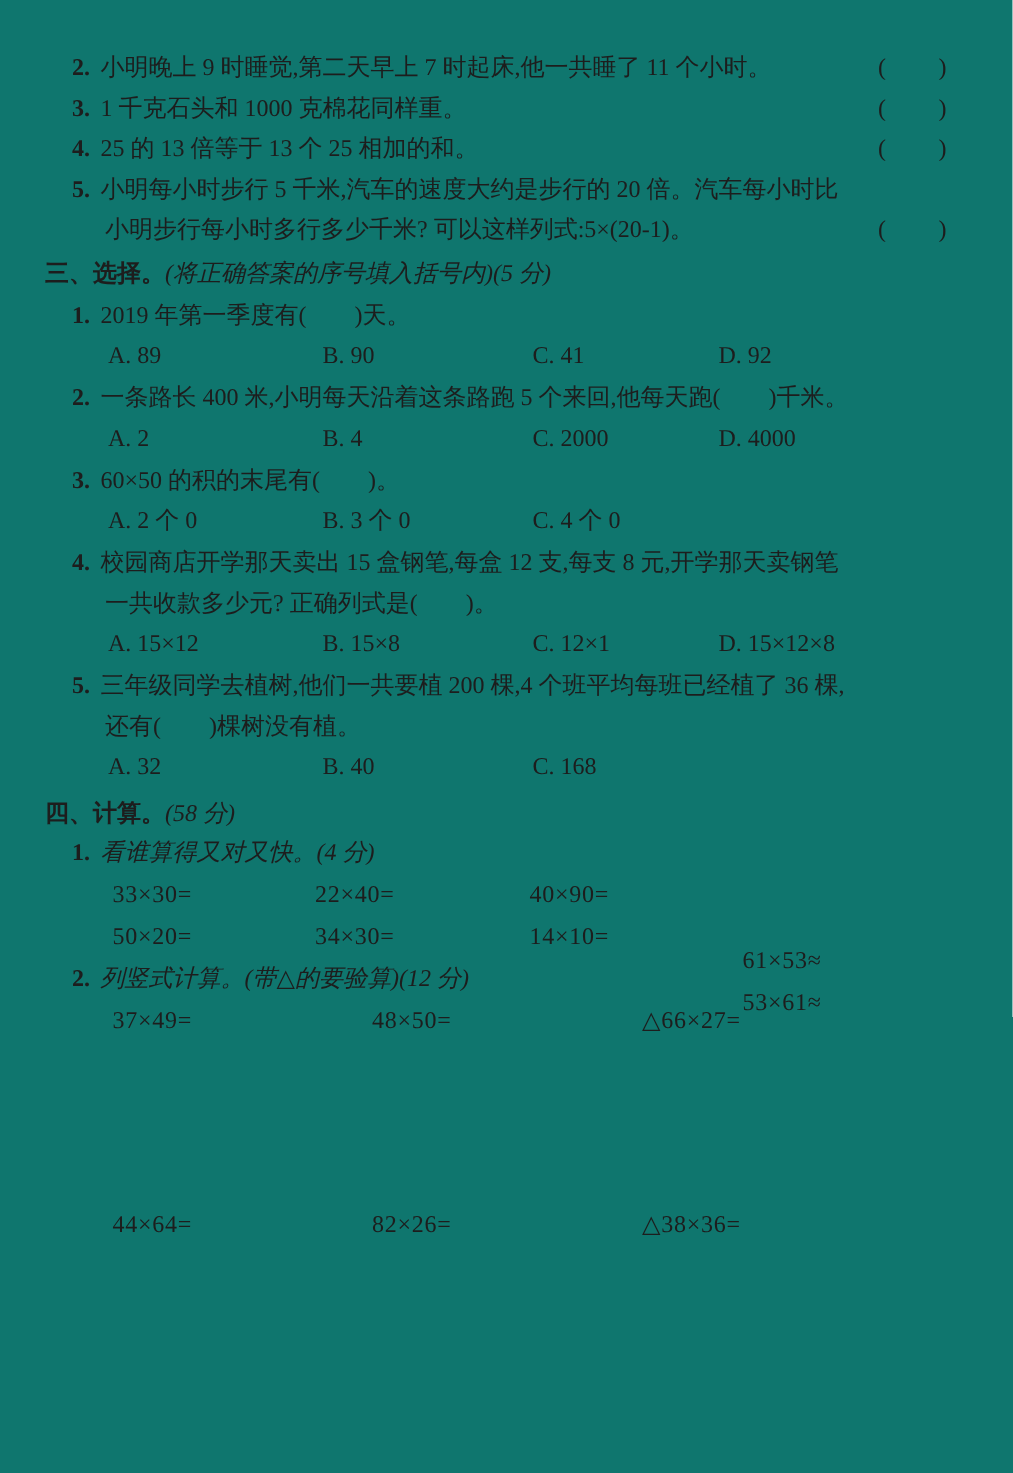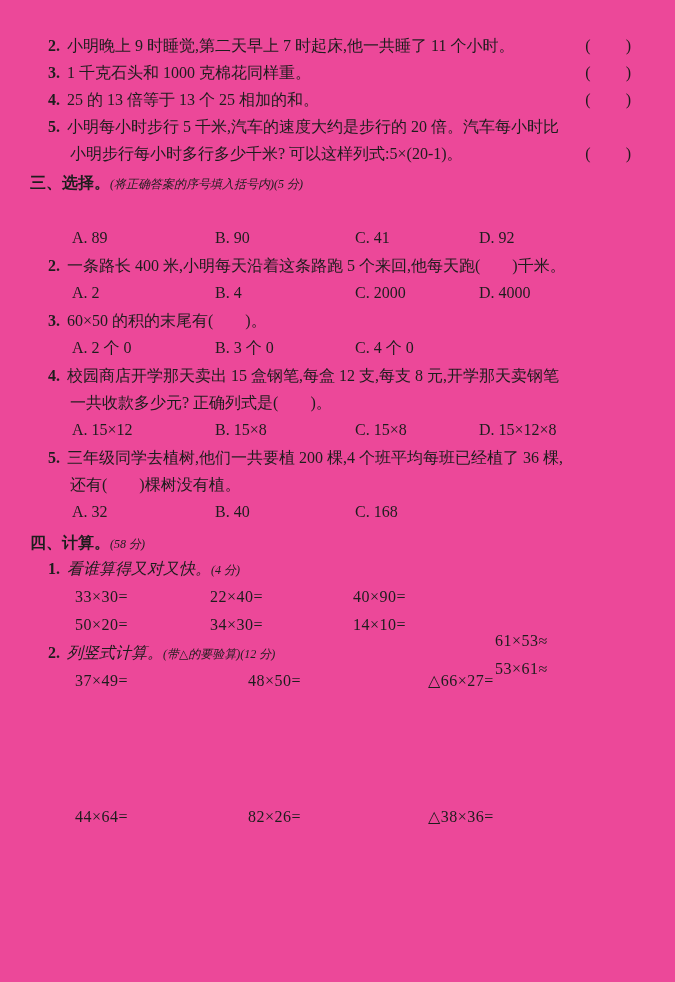--- a/index.html
+++ b/index.html
@@ -1,36 +1,36 @@
 <!DOCTYPE html>
 <html><head>
 <meta charset="utf-8">
 <style>
   html,body{margin:0;padding:0;background:#ffffff;}
   .page{
     position:relative;
     width:675px;height:982px;
-    background:#ec4899;
+    background:#0f766e;
     font-family:"Liberation Serif","DejaVu Serif",serif;
     color:#1d1d1d;
     overflow:hidden;
   }
   .ln{
     position:absolute;
     left:48px;right:43px;
     height:24px;
     font-size:16px;line-height:22px;
     white-space:nowrap;
   }
   .ind{left:70px;}
   .num{font-weight:bold;margin-right:7px;}
   .bracket{position:absolute;right:0;top:0;letter-spacing:1px;}
   .head{left:30px;}
   .hlabel{font-weight:bold;}
-  .note{font-style:italic;font-size:12px;}
+  .note{font-style:italic;font-size:16px;}
   .kai{font-style:italic;}
   .opts{left:72px;}
   .opt{position:absolute;top:0;}
   .o1{left:0;} .o2{left:143px;} .o3{left:283px;} .o4{left:407px;}
   .exprrow{left:75px;}
   .expr{position:absolute;top:0;letter-spacing:0.5px;}
   .c1a{left:0;} .c1b{left:135px;} .c1c{left:278px;} .c1d{left:420px;margin-top:44px;}
   .c2a{left:0;} .c2b{left:173px;} .c2c{left:353px;}
 </style>
 </head>
@@ -55,20 +55,23 @@
   </div>
   <div class="ln ind" style="top:143px">
     <span>小明步行每小时多行多少千米? 可以这样列式:5×(20-1)。</span>
     <span class="bracket">(　　)</span>
   </div>
 
   <div class="ln head" style="top:172px">
     <span class="hlabel">三、选择。</span><span class="note">(将正确答案的序号填入括号内)</span><span class="note">(5 分)</span>
   </div>
 
+  <div class="ln" style="top:200px">
+    <span class="num">1.</span><span>2019 年第一季度有(　　)天。</span>
+  </div>
   <div class="ln opts" style="top:227px">
     <span class="opt o1">A. 89</span>
     <span class="opt o2">B. 90</span>
     <span class="opt o3">C. 41</span>
     <span class="opt o4">D. 92</span>
   </div>
 
   <div class="ln" style="top:255px">
     <span class="num">2.</span><span>一条路长 400 米,小明每天沿着这条路跑 5 个来回,他每天跑(　　)千米。</span>
   </div>
@@ -90,21 +93,21 @@
 
   <div class="ln" style="top:365px">
     <span class="num">4.</span><span>校园商店开学那天卖出 15 盒钢笔,每盒 12 支,每支 8 元,开学那天卖钢笔</span>
   </div>
   <div class="ln ind" style="top:392px">
     <span>一共收款多少元? 正确列式是(　　)。</span>
   </div>
   <div class="ln opts" style="top:419px">
     <span class="opt o1">A. 15×12</span>
     <span class="opt o2">B. 15×8</span>
-    <span class="opt o3">C. 15×8</span>
+    <span class="opt o3">C. 12×1</span>
     <span class="opt o4">D. 15×12×8</span>
   </div>
 
   <div class="ln" style="top:447px">
     <span class="num">5.</span><span>三年级同学去植树,他们一共要植 200 棵,4 个班平均每班已经植了 36 棵,</span>
   </div>
   <div class="ln ind" style="top:474px">
     <span>还有(　　)棵树没有植。</span>
   </div>
   <div class="ln opts" style="top:501px">

